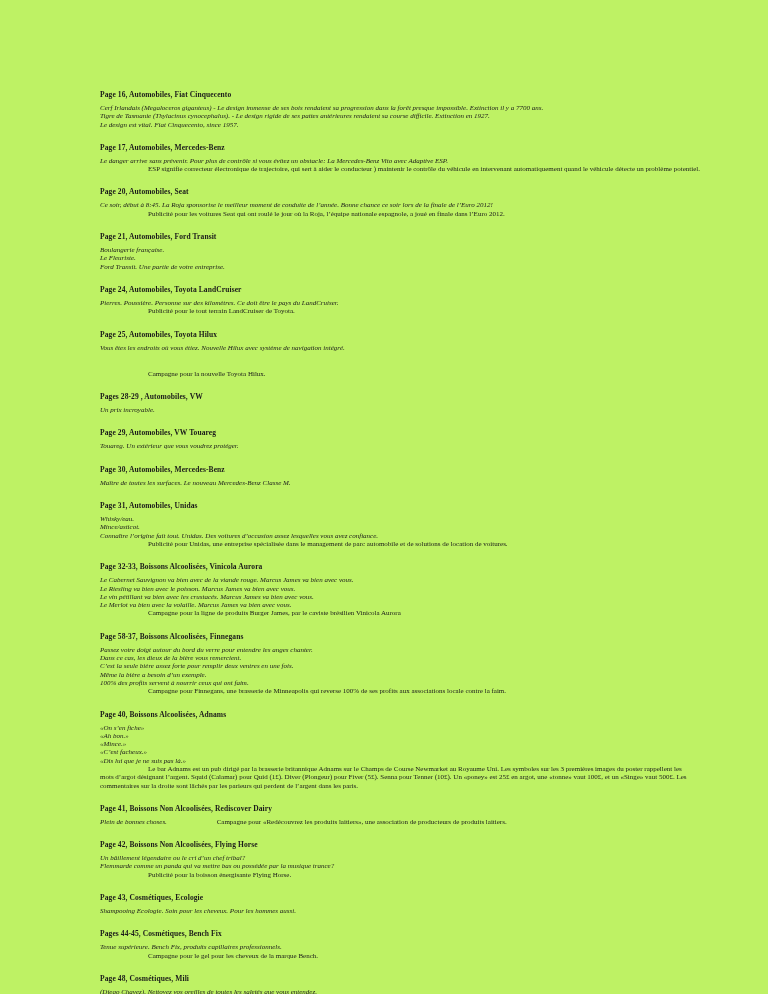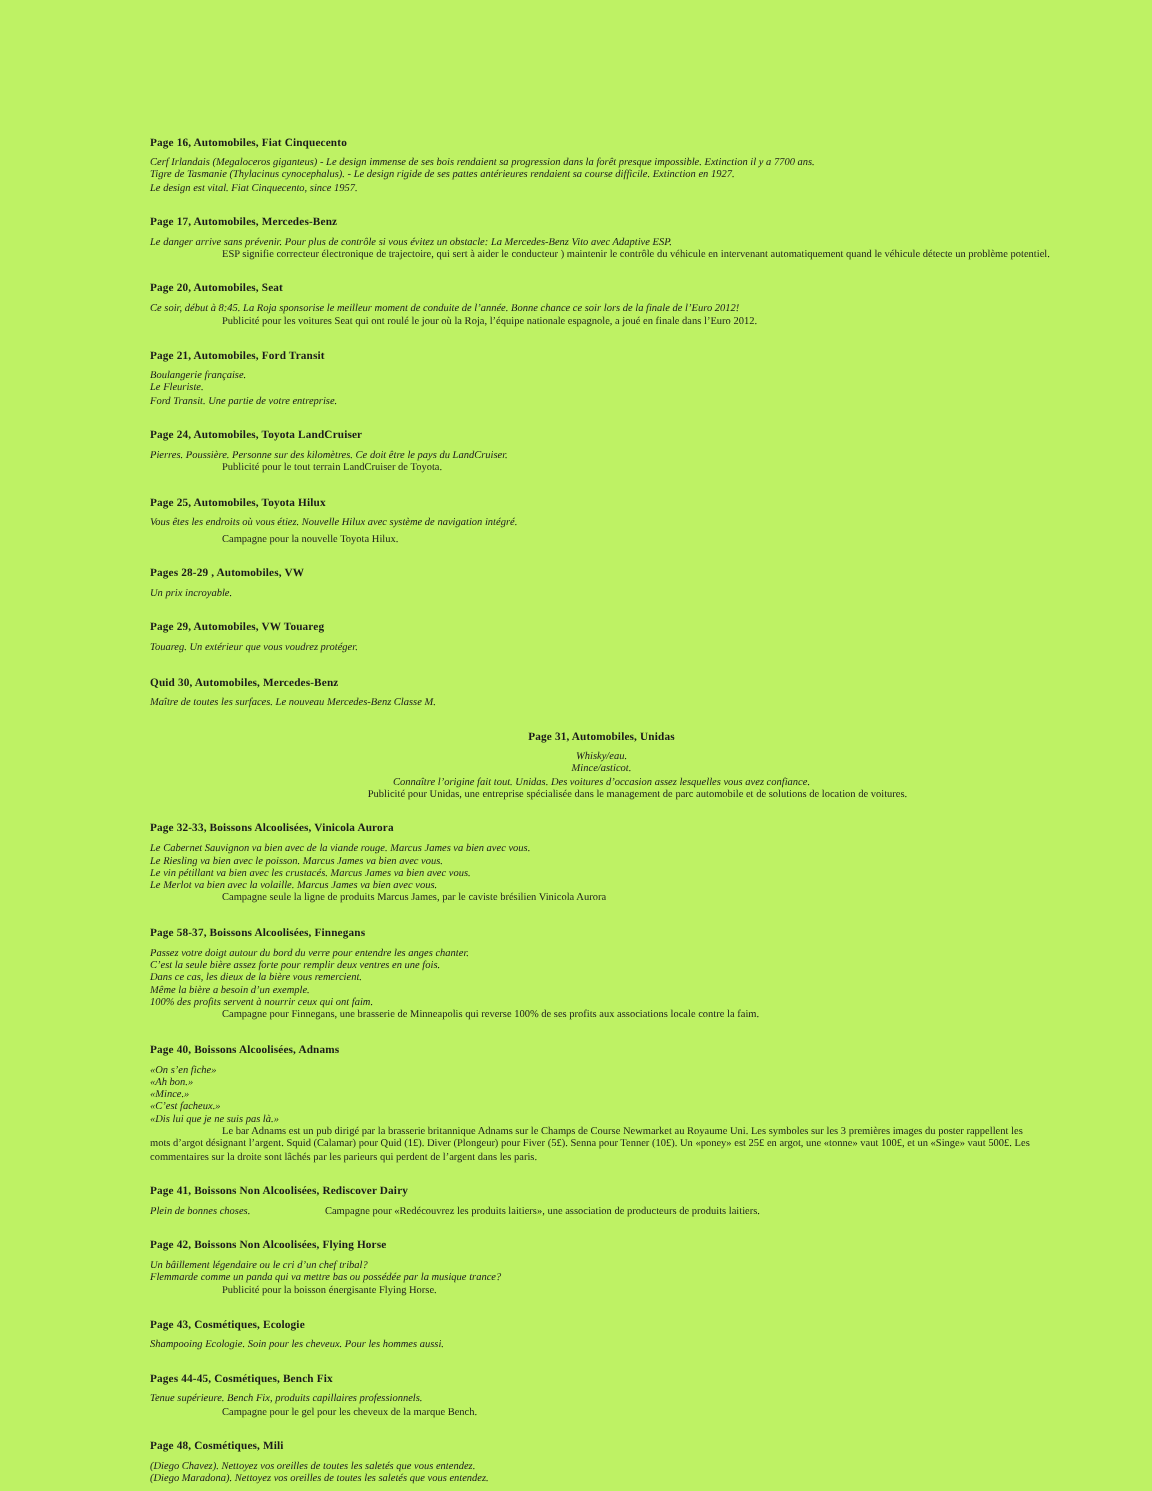--- a/index.html
+++ b/index.html
@@ -13,40 +13,40 @@
     height: 994px;
     background: #bef264;
     overflow: hidden;
     font-family: Liberation Serif, serif;
     color: #1a1a1a;
   }
   .content {
     padding: 91px 66px 40px 100px;
   }
   .section { }
-  .section.gap-before { margin-top: 14px; text-align: center; }
+  .section.gap-before { margin-top: 14px; }
   .heading {
     font-size: 7.5px;
     font-weight: bold;
     line-height: 8px;
     margin: 15px 0 5px 0;
     white-space: nowrap;
     letter-spacing: 0.1px;
   }
   .section:first-child .heading { margin-top: 0; }
   .line {
     font-size: 7px;
     line-height: 8.3px;
     white-space: nowrap;
   }
   .line.wrap {
     white-space: normal;
     max-width: 594px;
   }
-  .line.gap-before-line { margin-top: 3px; }
+  .line.gap-before-line { margin-top: 18px; }
   .italic { font-style: italic; }
   .regular { font-style: normal; padding-left: 48px; }
 </style>
 </head>
 <body>
 
 <div class="page">
   <div class="content" style="color: rgb(26, 26, 26);">
       <div class="section">
         <div class="heading">Page 16, Automobiles, Fiat Cinquecento</div>
@@ -82,43 +82,43 @@
       </div>
       <div class="section">
         <div class="heading">Pages 28-29 , Automobiles, VW</div>
         <div class="line"><span class="italic">Un prix incroyable.</span></div>
       </div>
       <div class="section">
         <div class="heading">Page 29, Automobiles, VW Touareg</div>
         <div class="line"><span class="italic">Touareg. Un extérieur que vous voudrez protéger.</span></div>
       </div>
       <div class="section">
-        <div class="heading">Quid 30, Automobiles, Mercedes-Benz</div>
+        <div class="heading">Page 30, Automobiles, Mercedes-Benz</div>
         <div class="line"><span class="italic">Maître de toutes les surfaces. Le nouveau Mercedes-Benz Classe M.</span></div>
       </div>
       <div class="section gap-before">
         <div class="heading">Page 31, Automobiles, Unidas</div>
         <div class="line"><span class="italic">Whisky/eau.</span></div>
         <div class="line"><span class="italic">Mince/asticot.</span></div>
         <div class="line"><span class="italic">Connaître l’origine fait tout. Unidas. Des voitures d’occasion assez lesquelles vous avez confiance.</span></div>
         <div class="line"><span class="regular">Publicité pour Unidas, une entreprise spécialisée dans le management de parc automobile et de solutions de location de voitures.</span></div>
       </div>
       <div class="section">
         <div class="heading">Page 32-33, Boissons Alcoolisées, Vinicola Aurora</div>
         <div class="line"><span class="italic">Le Cabernet Sauvignon va bien avec de la viande rouge. Marcus James va bien avec vous.</span></div>
         <div class="line"><span class="italic">Le Riesling va bien avec le poisson. Marcus James va bien avec vous.</span></div>
         <div class="line"><span class="italic">Le vin pétillant va bien avec les crustacés. Marcus James va bien avec vous.</span></div>
         <div class="line"><span class="italic">Le Merlot va bien avec la volaille. Marcus James va bien avec vous.</span></div>
-        <div class="line"><span class="regular">Campagne seule la ligne de produits Marcus James, par le caviste brésilien Vinicola Aurora</span></div>
+        <div class="line"><span class="regular">Campagne pour la ligne de produits Burger James, par le caviste brésilien Vinicola Aurora</span></div>
       </div>
       <div class="section">
         <div class="heading">Page 58-37, Boissons Alcoolisées, Finnegans</div>
         <div class="line"><span class="italic">Passez votre doigt autour du bord du verre pour entendre les anges chanter.</span></div>
+        <div class="line"><span class="italic">Dans ce cas, les dieux de la bière vous remercient.</span></div>
         <div class="line"><span class="italic">C’est la seule bière assez forte pour remplir deux ventres en une fois.</span></div>
-        <div class="line"><span class="italic">Dans ce cas, les dieux de la bière vous remercient.</span></div>
         <div class="line"><span class="italic">Même la bière a besoin d’un exemple.</span></div>
         <div class="line"><span class="italic">100% des profits servent à nourrir ceux qui ont faim.</span></div>
         <div class="line"><span class="regular">Campagne pour Finnegans, une brasserie de Minneapolis qui reverse 100% de ses profits aux associations locale contre la faim.</span></div>
       </div>
       <div class="section">
         <div class="heading">Page 40, Boissons Alcoolisées, Adnams</div>
         <div class="line"><span class="italic">«On s’en fiche»</span></div>
         <div class="line"><span class="italic">«Ah bon.»</span></div>
         <div class="line"><span class="italic">«Mince.»</span></div>
         <div class="line"><span class="italic">«C’est facheux.»</span></div>

